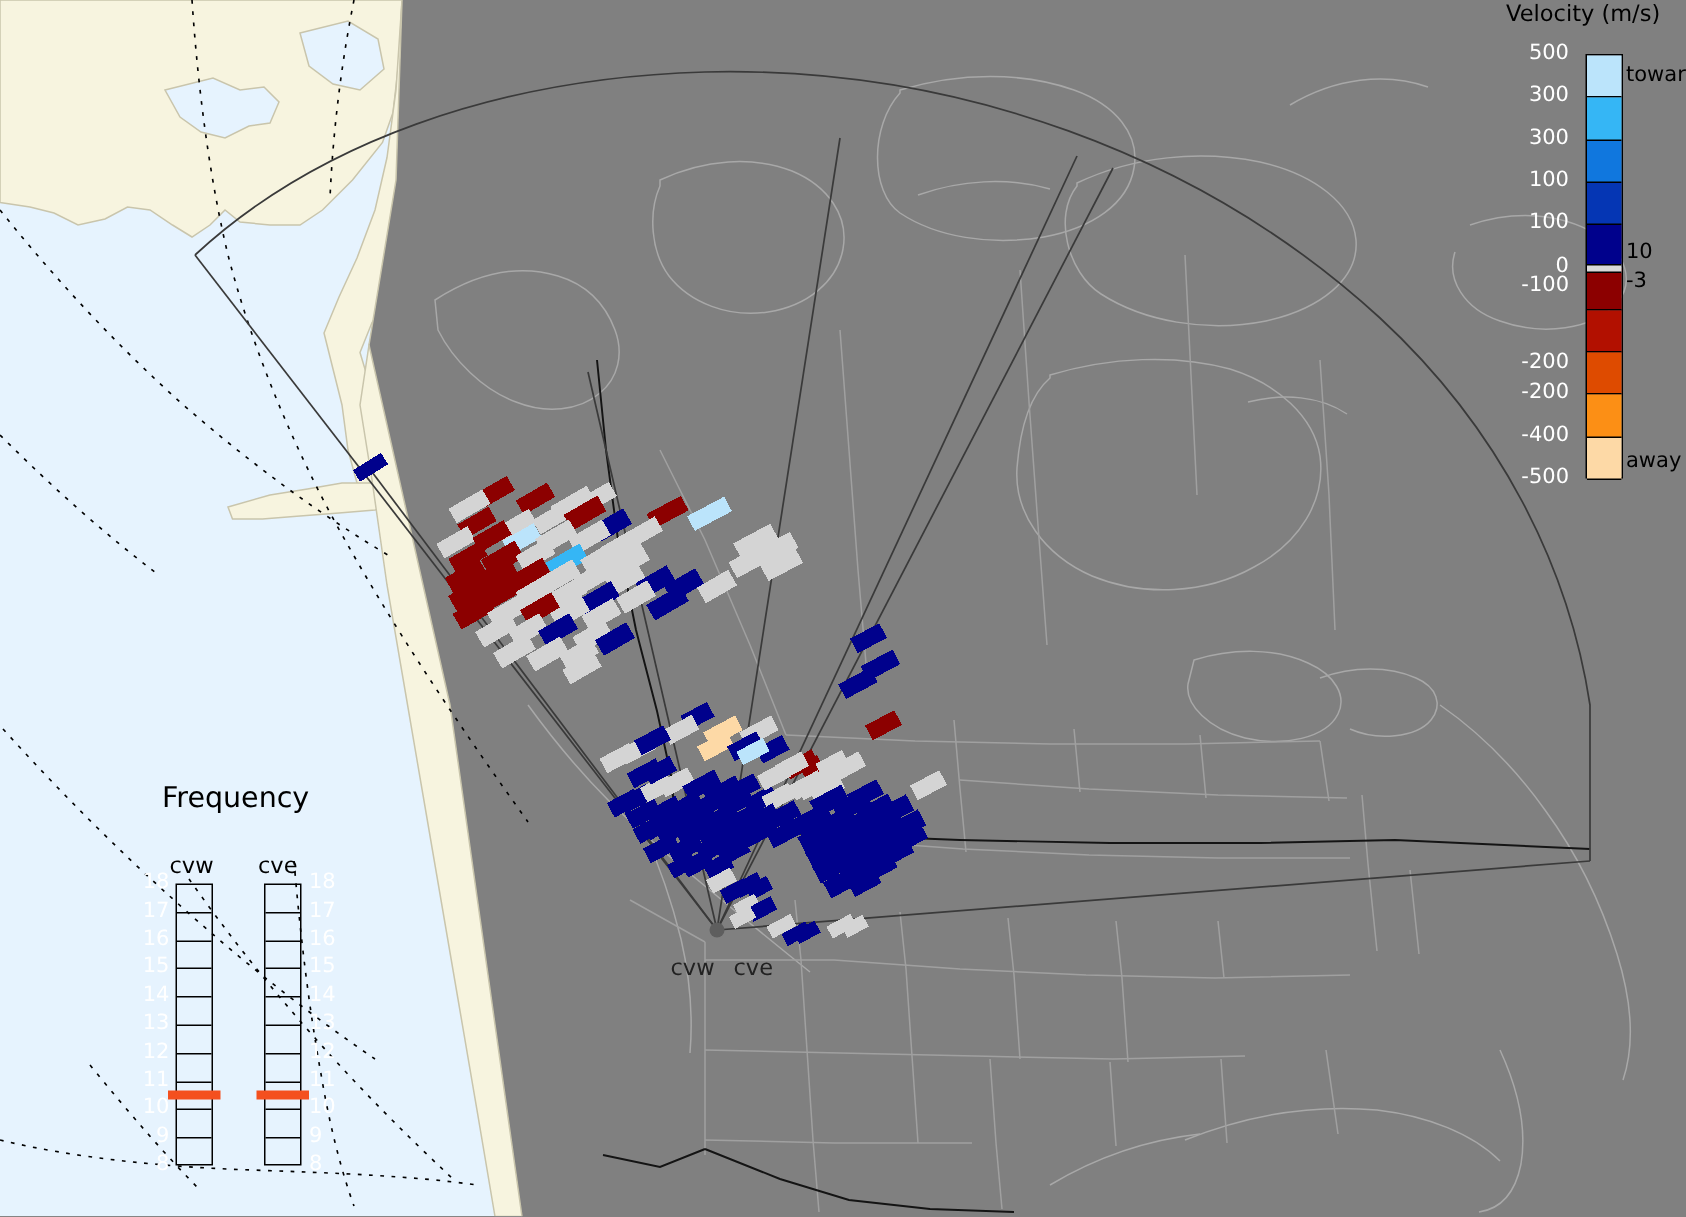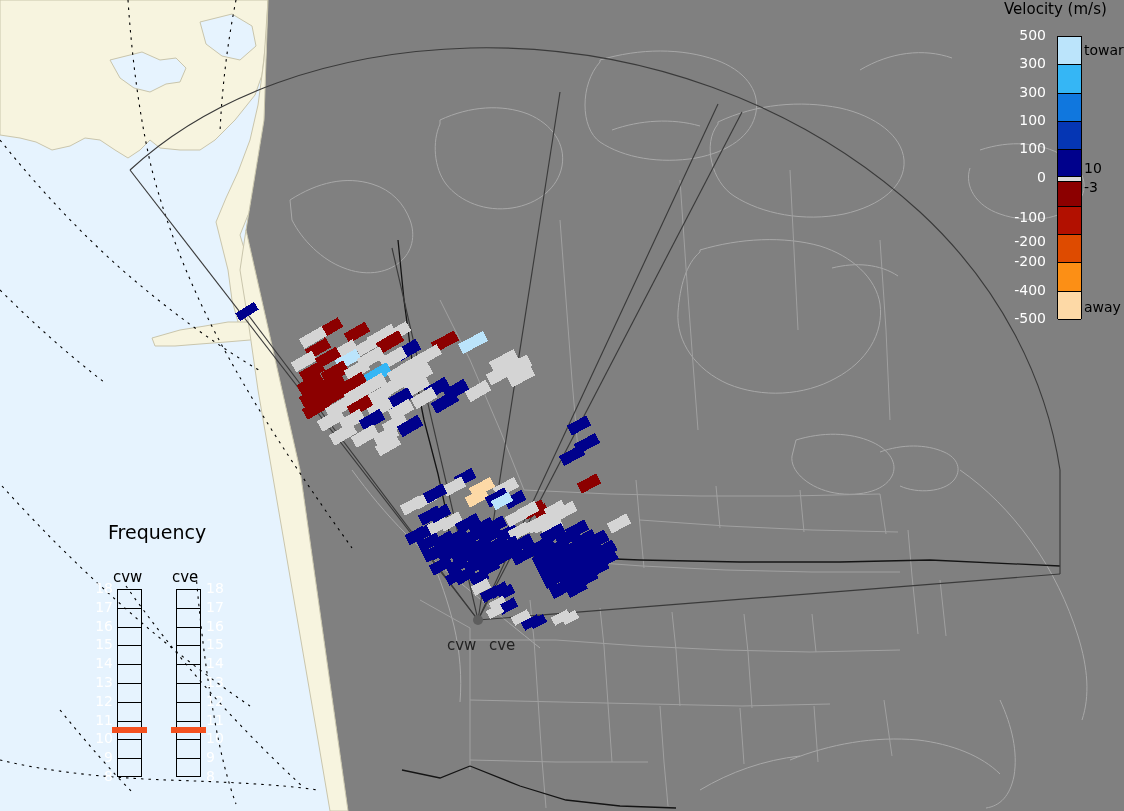--- a/index.html
+++ b/index.html
@@ -356,21 +356,21 @@
 
 
   <div class="txt" id="vel-title">Velocity (m/s)</div>
   <div id="vel-ticks">
       <div class="vel-tick" style="top: 27px; right: 4px;">500</div>
       <div class="vel-tick" style="top: 55.3px; right: 4px;">300</div>
       <div class="vel-tick" style="top: 83.6px; right: 4px; margin-left: 27px;">300</div>
       <div class="vel-tick" style="top: 111.9px; right: 4px;">100</div>
       <div class="vel-tick" style="top: 140.2px; right: 4px;">100</div>
       <div class="vel-tick" style="top: 168.5px; right: 4px;">0</div>
-      <div class="vel-tick" style="top: 209px; right: 4px;">-100</div>
+      <div class="vel-tick" style="top: 182px; right: 4px;">-100</div>
       <div class="vel-tick" style="top: 233px; right: 4px;">-200</div>
       <div class="vel-tick" style="top: 253.4px; right: 4px;">-200</div>
       <div class="vel-tick" style="top: 281.7px; right: 4px;">-400</div>
       <div class="vel-tick" style="top: 310px; right: 4px;">-500</div>
     </div>
   <div id="vel-bar">
       <div class="vel-seg" style="top: 0px; height: 28.3px; background: rgb(187, 228, 251);"></div>
       <div class="vel-seg" style="top: 28.3px; height: 28.3px; background: rgb(53, 182, 245);"></div>
       <div class="vel-seg" style="top: 56.6px; height: 28.3px; background: rgb(16, 119, 222);"></div>
       <div class="vel-seg" style="top: 84.9px; height: 28.3px; background: rgb(5, 54, 180);"></div>

